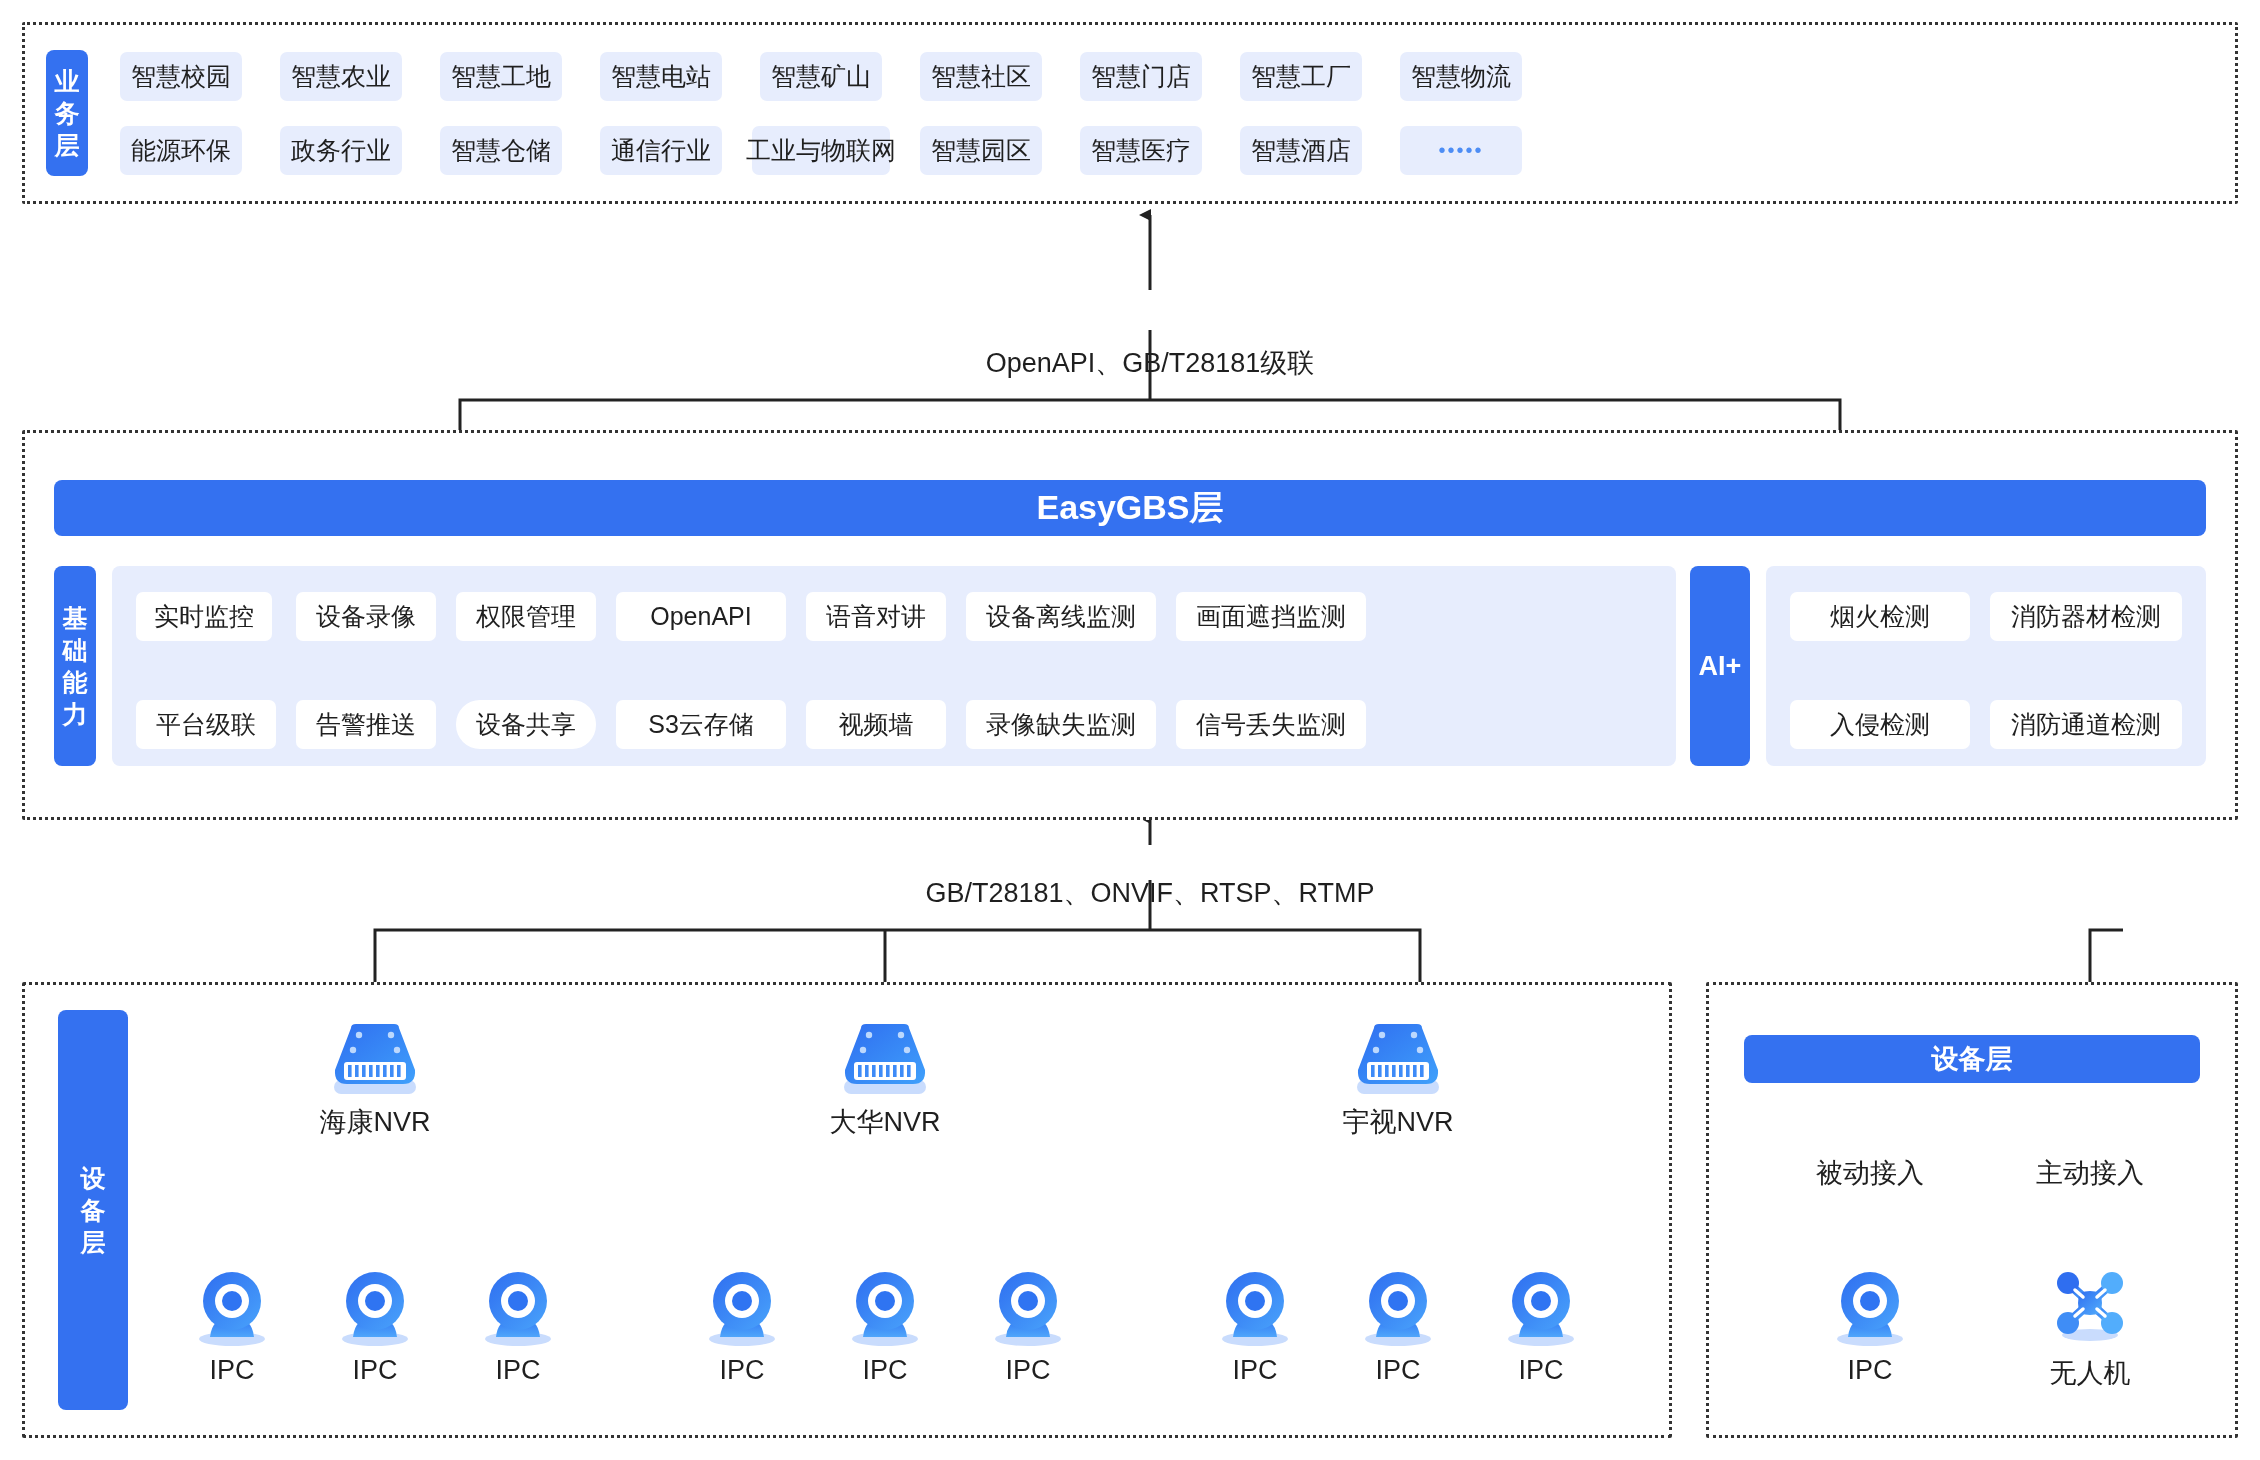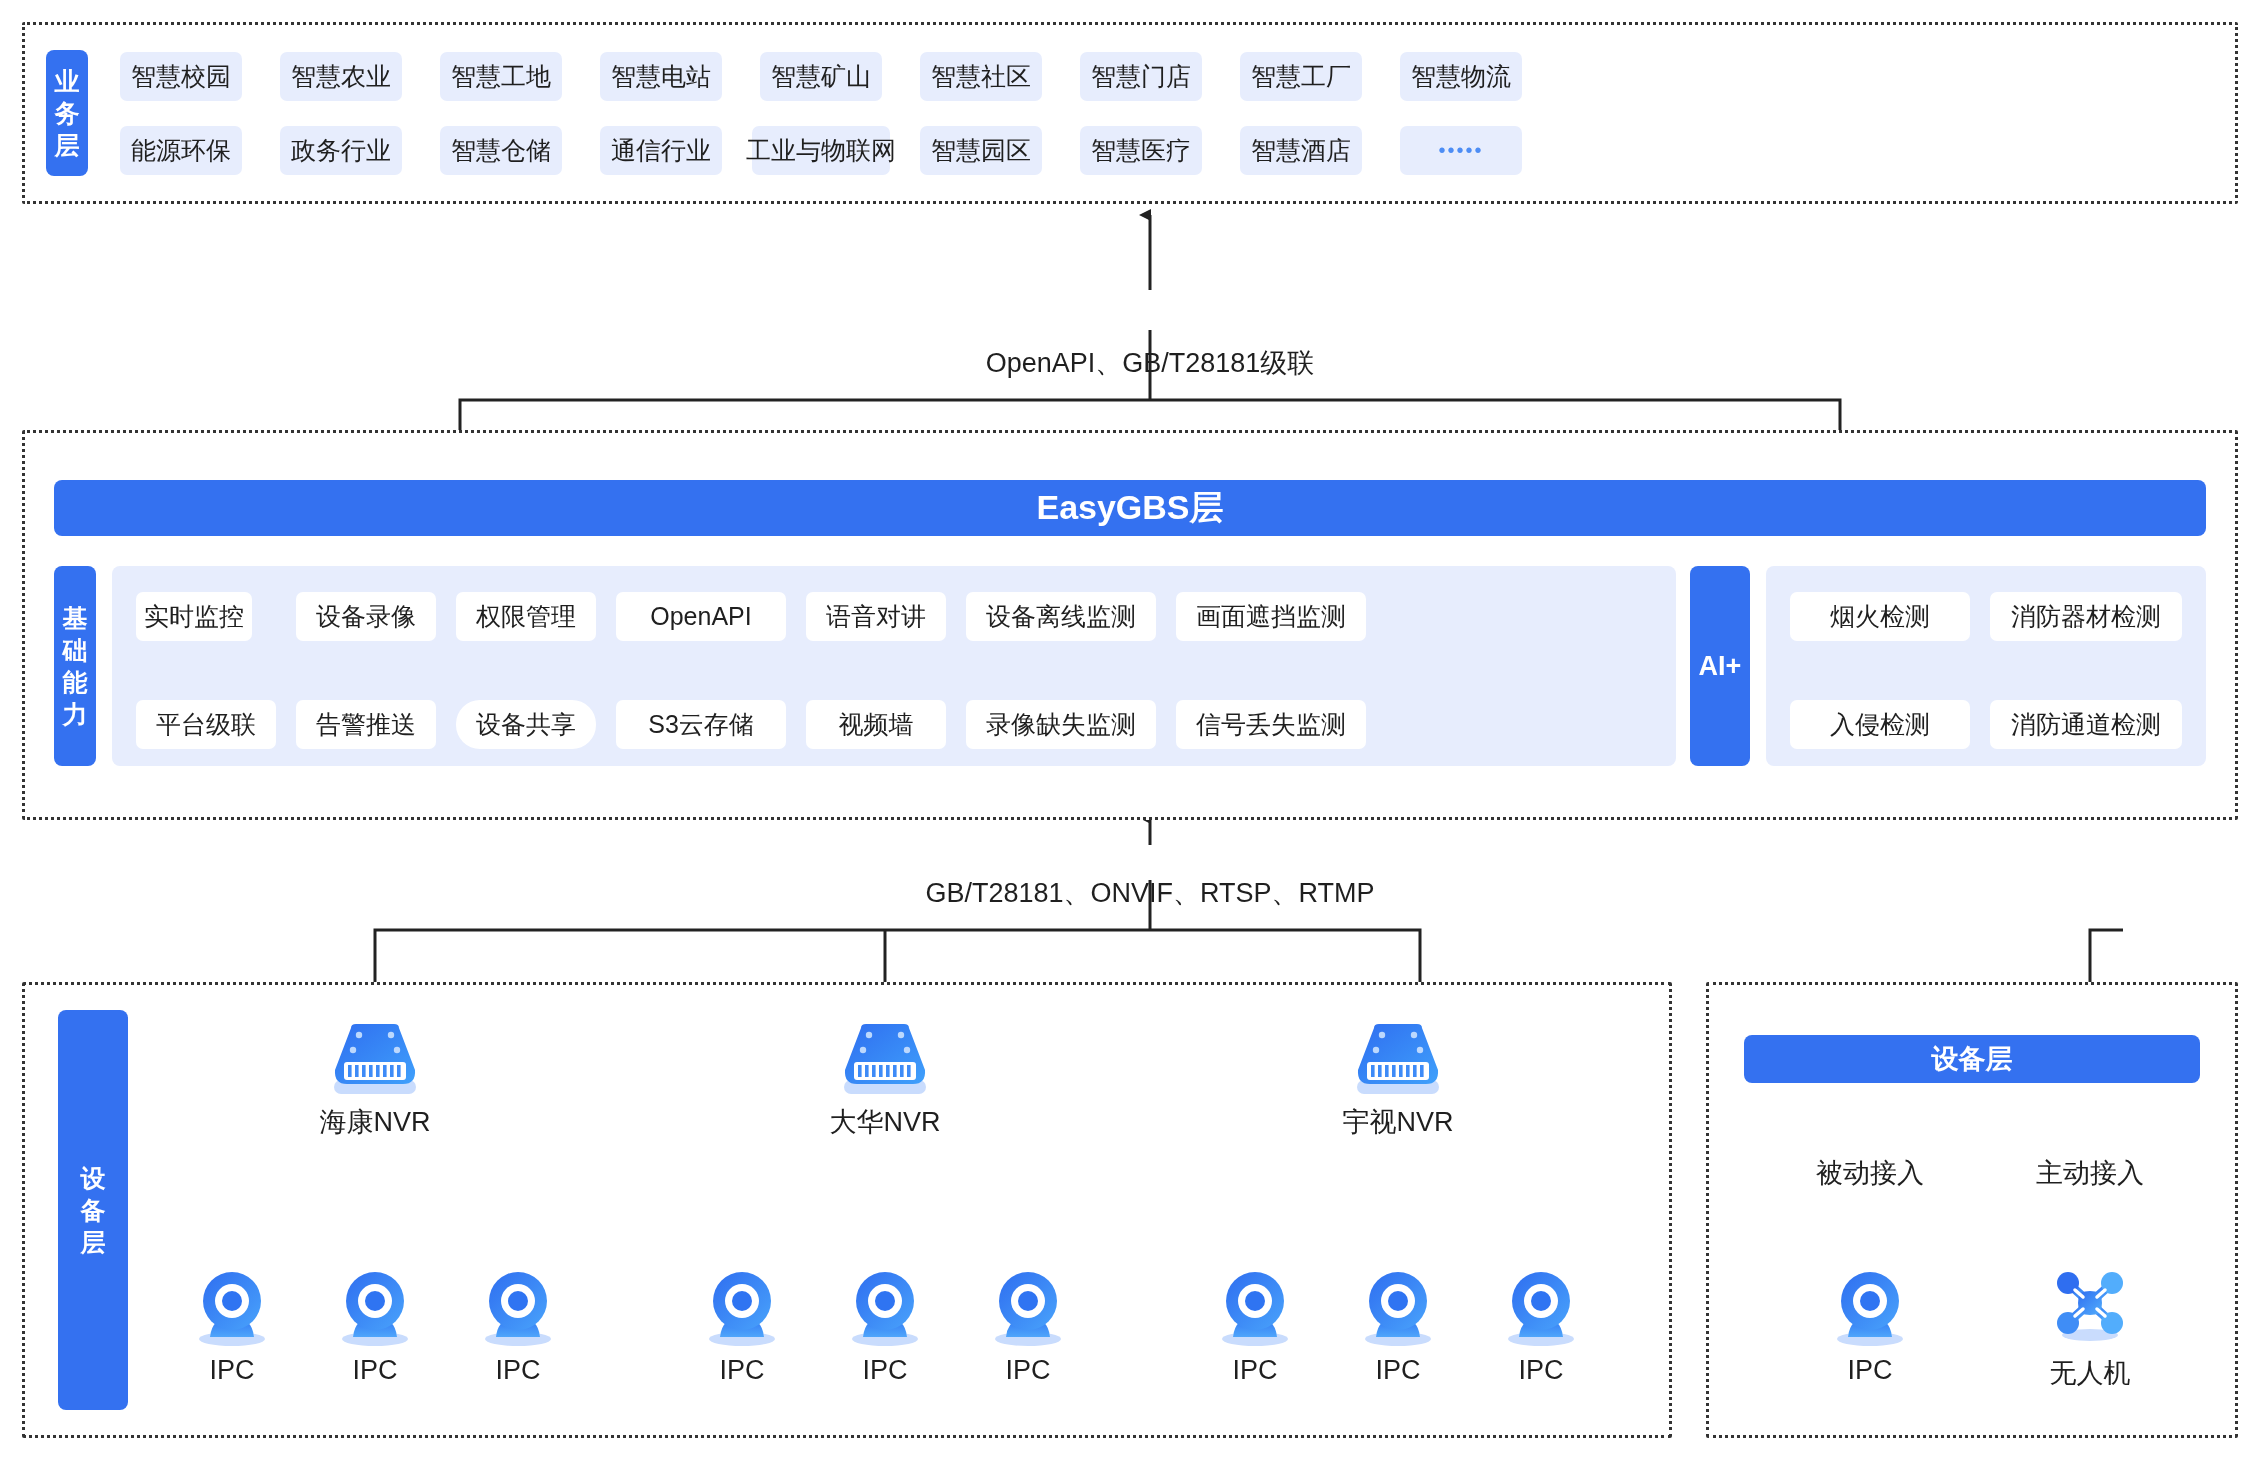--- a/index.html
+++ b/index.html
@@ -287,21 +287,21 @@
   <div class="gbs-bar" style="left:54px; top:480px; width:2152px; height:56px;">
     <span>EasyGBS层</span>
   </div>
 
   <div class="side-label" style="left:54px; top:566px; width:42px; height:200px;">
     <span>基础能力</span>
   </div>
 
   <div class="cap-bg" style="left:112px; top:566px; width:1564px; height:200px;"></div>
 
-  <div class="cap-chip" style="left:136px; top:592px; width:116px; height:49px;">
+  <div class="cap-chip" style="left:136px; top:592px; width:136px; height:49px;">
       <span>实时监控</span>
     </div>
   <div class="cap-chip" style="left:296px; top:592px; width:140px; height:49px;">
       <span>设备录像</span>
     </div>
   <div class="cap-chip" style="left:456px; top:592px; width:140px; height:49px;">
       <span>权限管理</span>
     </div>
   <div class="cap-chip" style="left:616px; top:592px; width:170px; height:49px;">
       <span>OpenAPI</span>

